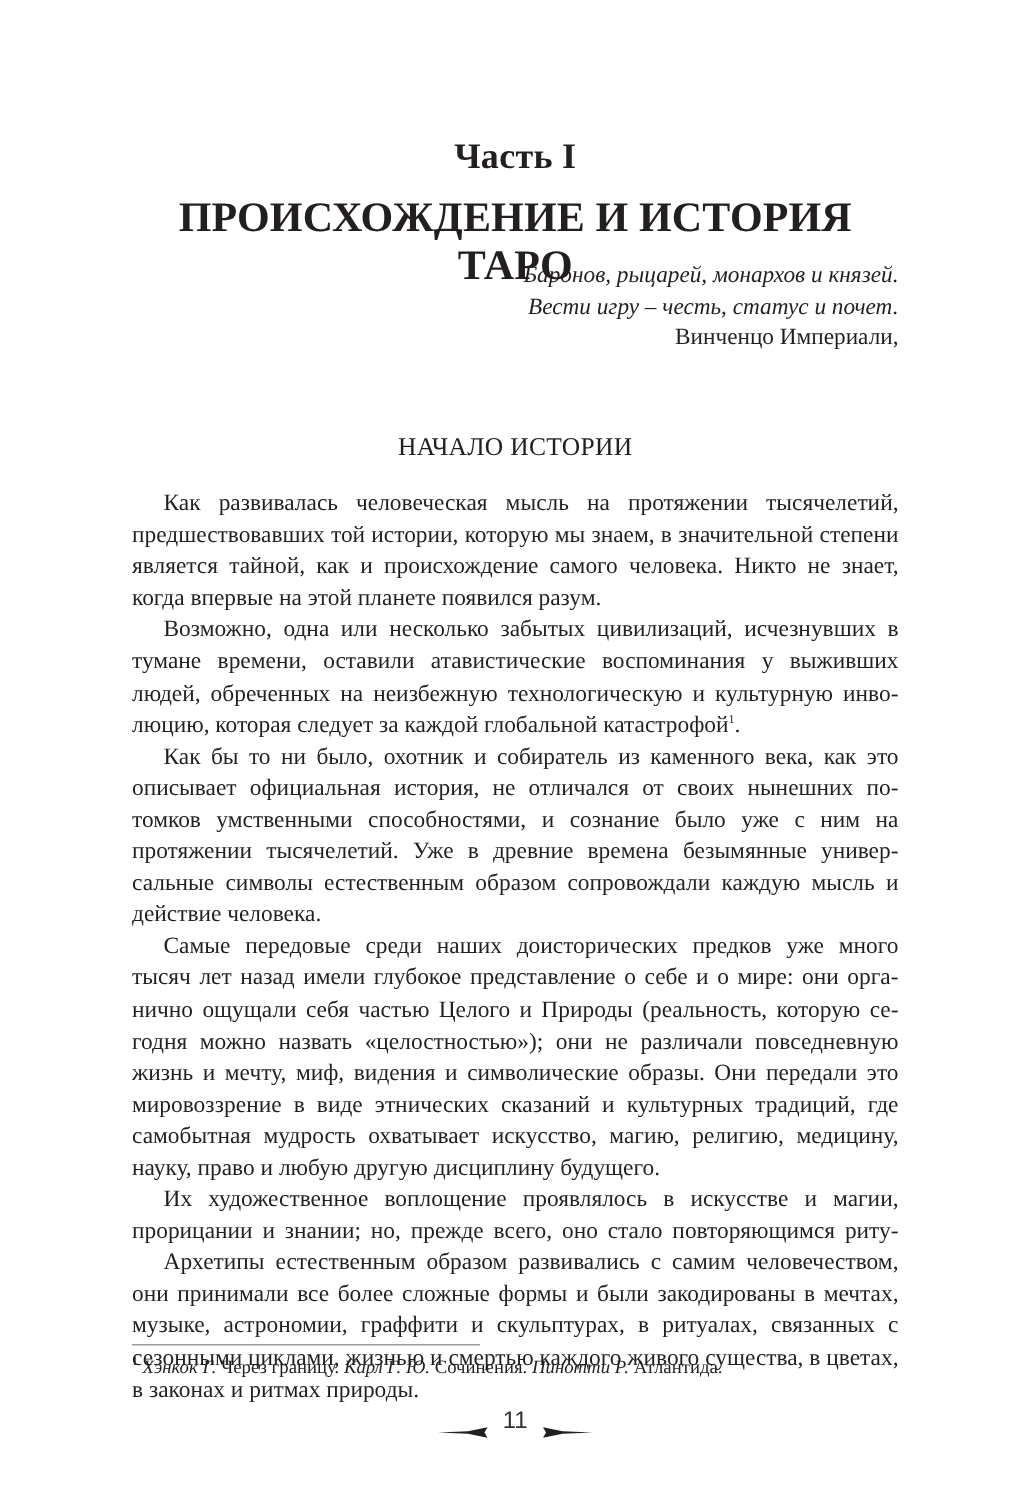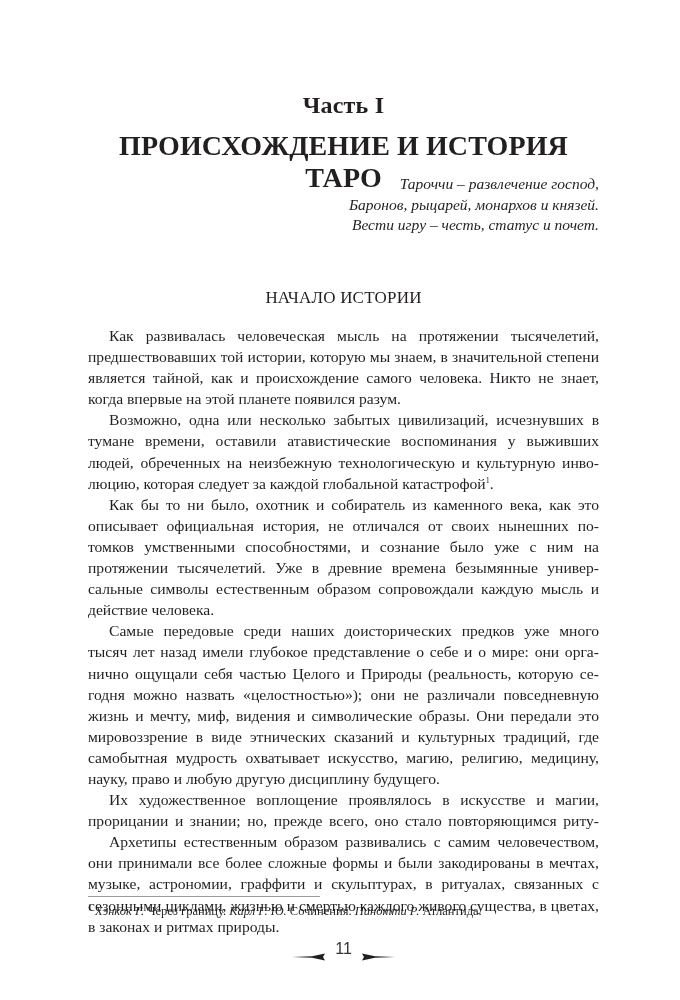--- a/index.html
+++ b/index.html
@@ -135,23 +135,23 @@
 </head>
 <body>
 
 <div class="page">
 
   <div class="part-title">Часть I</div>
 
   <div class="book-title">ПРОИСХОЖДЕНИЕ И ИСТОРИЯ ТАРО</div>
 
   <div class="epigraph">
-    <span class="verse">Тароччи – развлечение господ,</span>
     <span class="verse">Баронов, рыцарей, монархов и князей.</span>
     <span class="verse">Вести игру – честь, статус и почет.</span>
+    <span class="attr">Винченцо Империали,</span>
   </div>
 
   <div class="section-title">НАЧАЛО ИСТОРИИ</div>
 
   <div class="body-text">
     <p>Как развивалась человеческая мысль на протяжении тысячелетий, предшествовавших той истории, которую мы знаем, в значительной сте­пени является тайной, как и происхождение самого человека. Никто не знает, когда впервые на этой планете появился разум.</p>
     <p><span>Возможно, одна или несколько забытых цивилизаций, исчезнувших в тумане времени, оставили атавистические воспоминания у выживших людей, обреченных на неизбежную технологическую и культурную инво­люцию, которая следует за каждой глобальной катастрофой</span><span class="fn-ref">1</span>.</p>
     <p>Как бы то ни было, охотник и собиратель из каменного века, как это описывает официальная история, не отличался от своих нынешних по­томков умственными способностями, и сознание было уже с ним на протяжении тысячелетий. Уже в древние времена безымянные универ­сальные символы естественным образом сопровождали каждую мысль и действие человека.</p>
     <p>Самые передовые среди наших доисторических предков уже много тысяч лет назад имели глубокое представление о себе и о мире: они орга­нично ощущали себя частью Целого и Природы (реальность, которую се­годня можно назвать «целостностью»); они не различали повседневную жизнь и мечту, миф, видения и символические образы. Они передали это мировоззрение в виде этнических сказаний и культурных традиций, где самобытная мудрость охватывает искусство, магию, религию, медицину, науку, право и любую другую дисциплину будущего.</p>
     <p style="text-align-last: justify;">Их художественное воплощение проявлялось в искусстве и магии, прорицании и знании; но, прежде всего, оно стало повторяющимся риту-</p>

